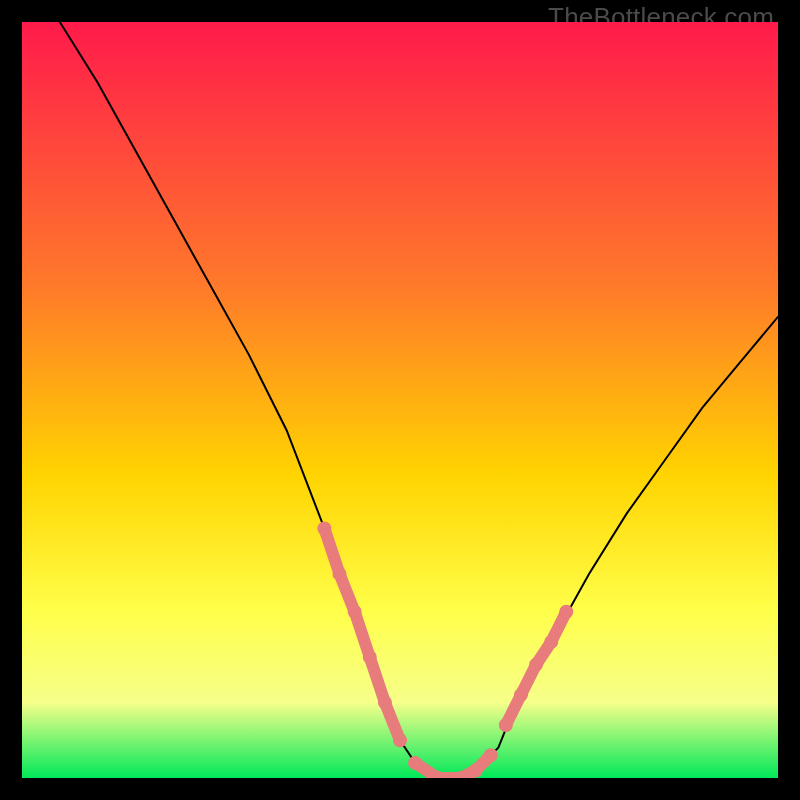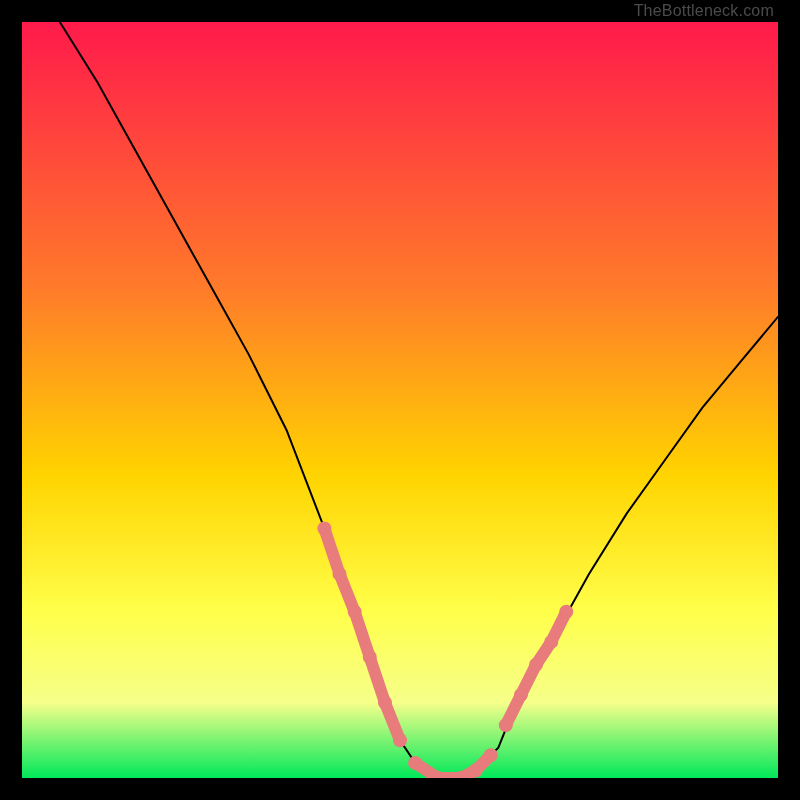--- a/index.html
+++ b/index.html
@@ -23,21 +23,21 @@
     position: absolute;
     left: 0;
     top: 0;
     width: 756px;
     height: 756px;
   }
   .watermark {
     position: absolute;
     top: 2px;
     right: 26px;
-    font-size: 16px;
+    font-size: 26px;
     font-weight: 500;
     color: #4b4b4b;
     letter-spacing: 0.2px;
     user-select: none;
   }
   svg { display: block; }
 </style>
 </head>
 <body>
 

